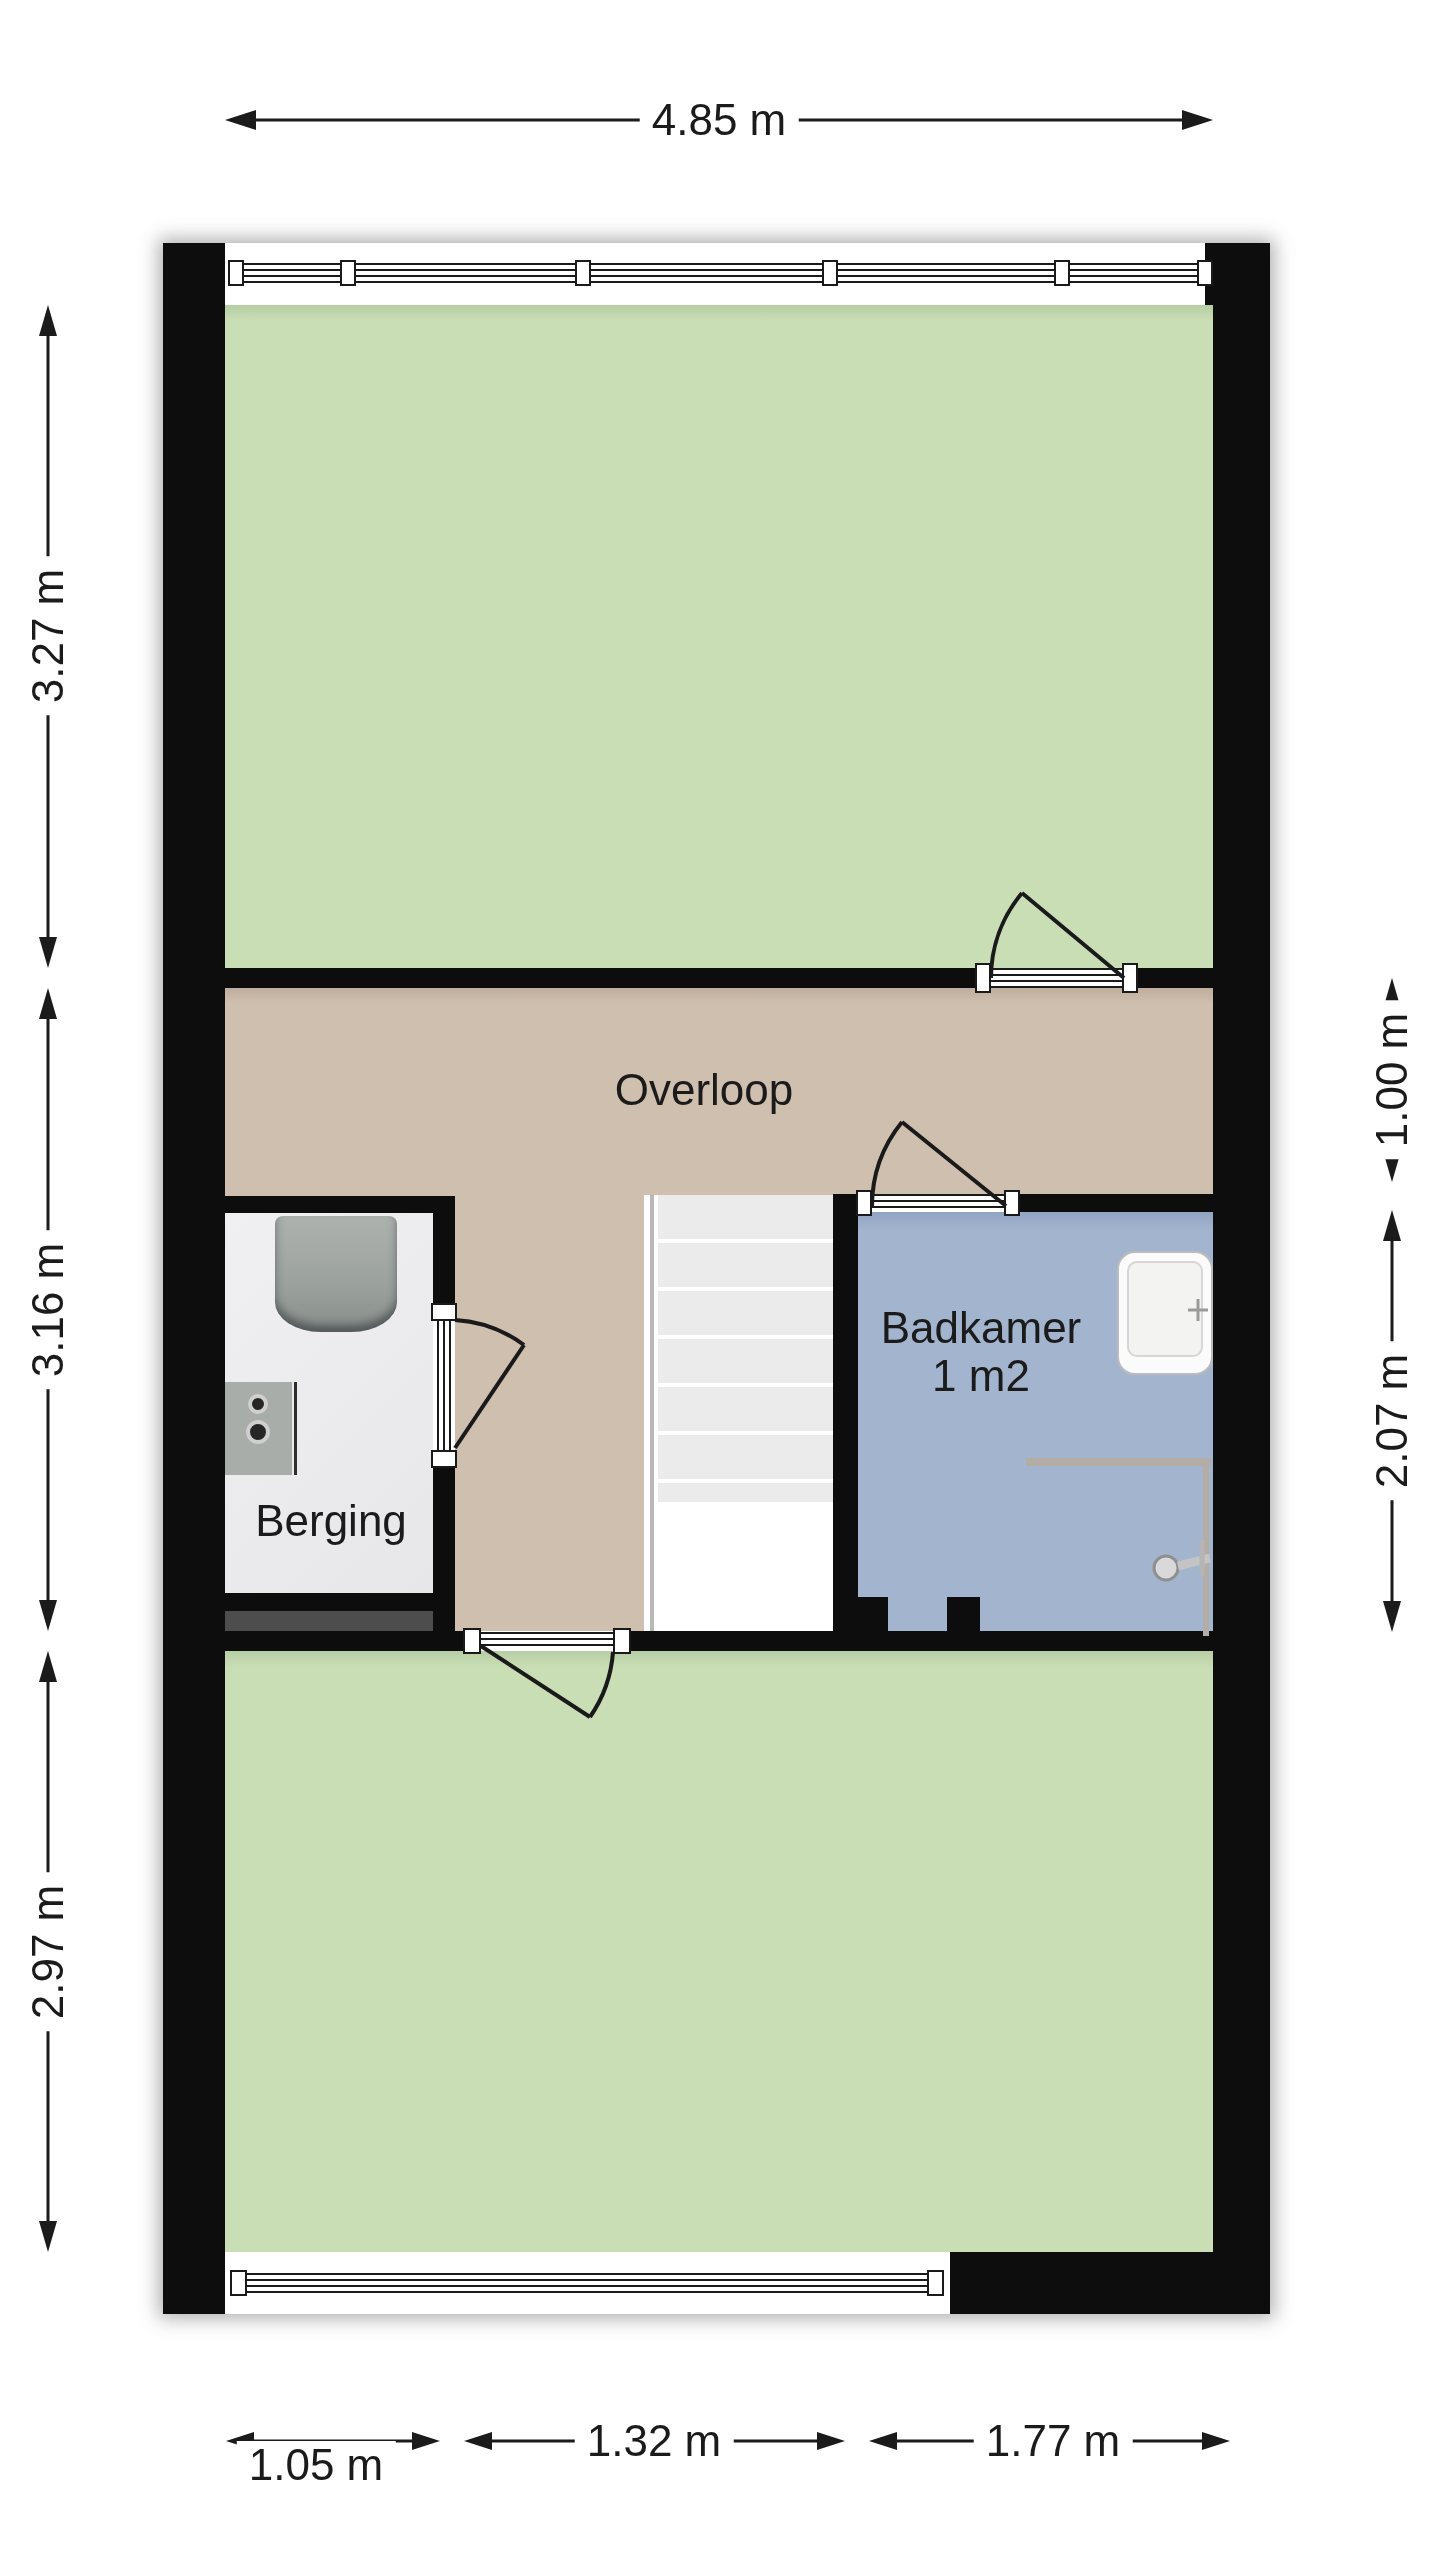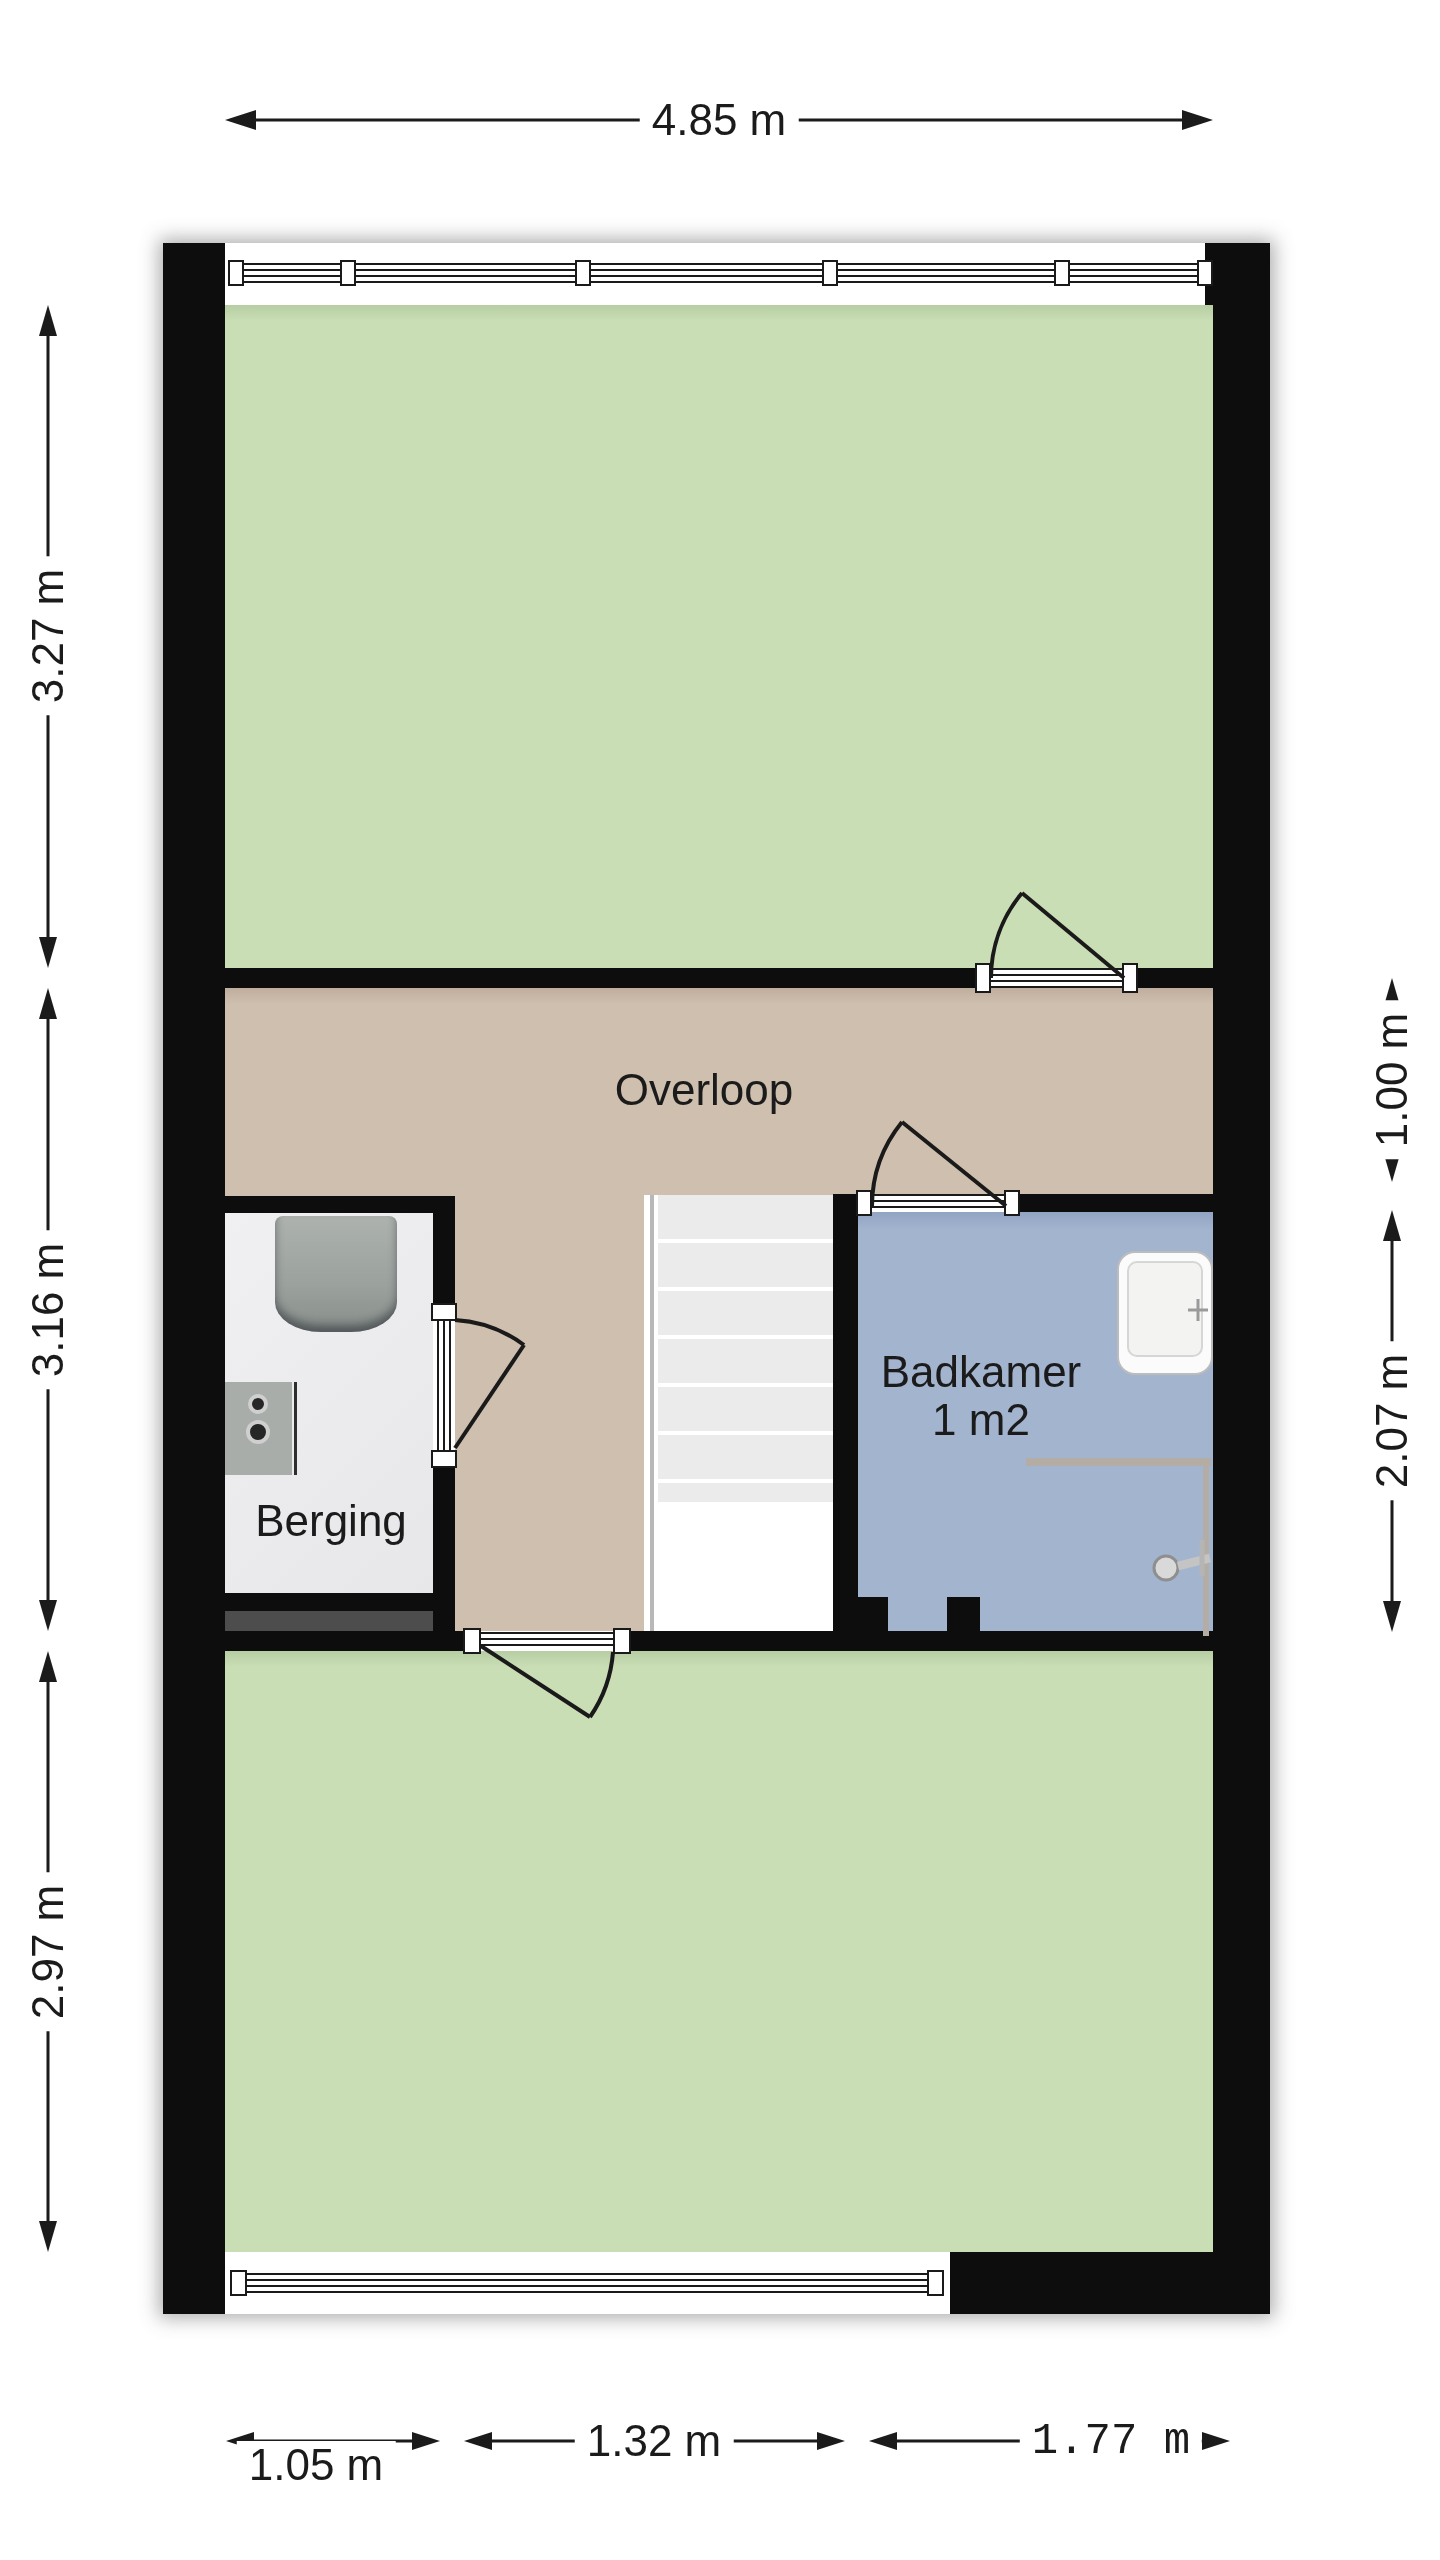--- a/index.html
+++ b/index.html
@@ -173,28 +173,28 @@
       <polygon points="1392,1632 1383,1601 1401,1601" stroke="none"></polygon>
     </g>
   </svg>
 
   <div class="abs label room-label" style="left:704px;top:1090px;">
     <div>Overloop</div>
   </div>
   <div class="abs label room-label" style="left:331px;top:1521px;">
     <div>Berging</div>
   </div>
-  <div class="abs label room-label" style="left:981px;top:1396px;">
+  <div class="abs label room-label" style="left:981px;top:1352px;">
     <div>Badkamer</div>
     <div>1 m2</div>
   </div>
 
   <div class="abs label dim-label" style="left:719px;top:120px;">4.85 m</div>
   <div class="abs label dim-label" style="left:316px;top:2441px;margin-top:24px;">1.05 m</div>
   <div class="abs label dim-label" style="left:654px;top:2441px;">1.32 m</div>
-  <div class="abs label dim-label" style="left:1111px;top:2441px;font-family:Liberation Mono, monospace;">1.77 m</div>
+  <div class="abs label dim-label" style="left:1053px;top:2441px;">1.77 m</div>
   <div class="abs label dim-label vert" style="left:48px;top:636px;">3.27 m</div>
   <div class="abs label dim-label vert" style="left:48px;top:1310px;">3.16 m</div>
   <div class="abs label dim-label vert" style="left:48px;top:1952px;">2.97 m</div>
   <div class="abs label dim-label vert" style="left:1392px;top:1080px;">1.00 m</div>
   <div class="abs label dim-label vert" style="left:1392px;top:1421px;">2.07 m</div>
 
 </div>
 
 </body></html>

